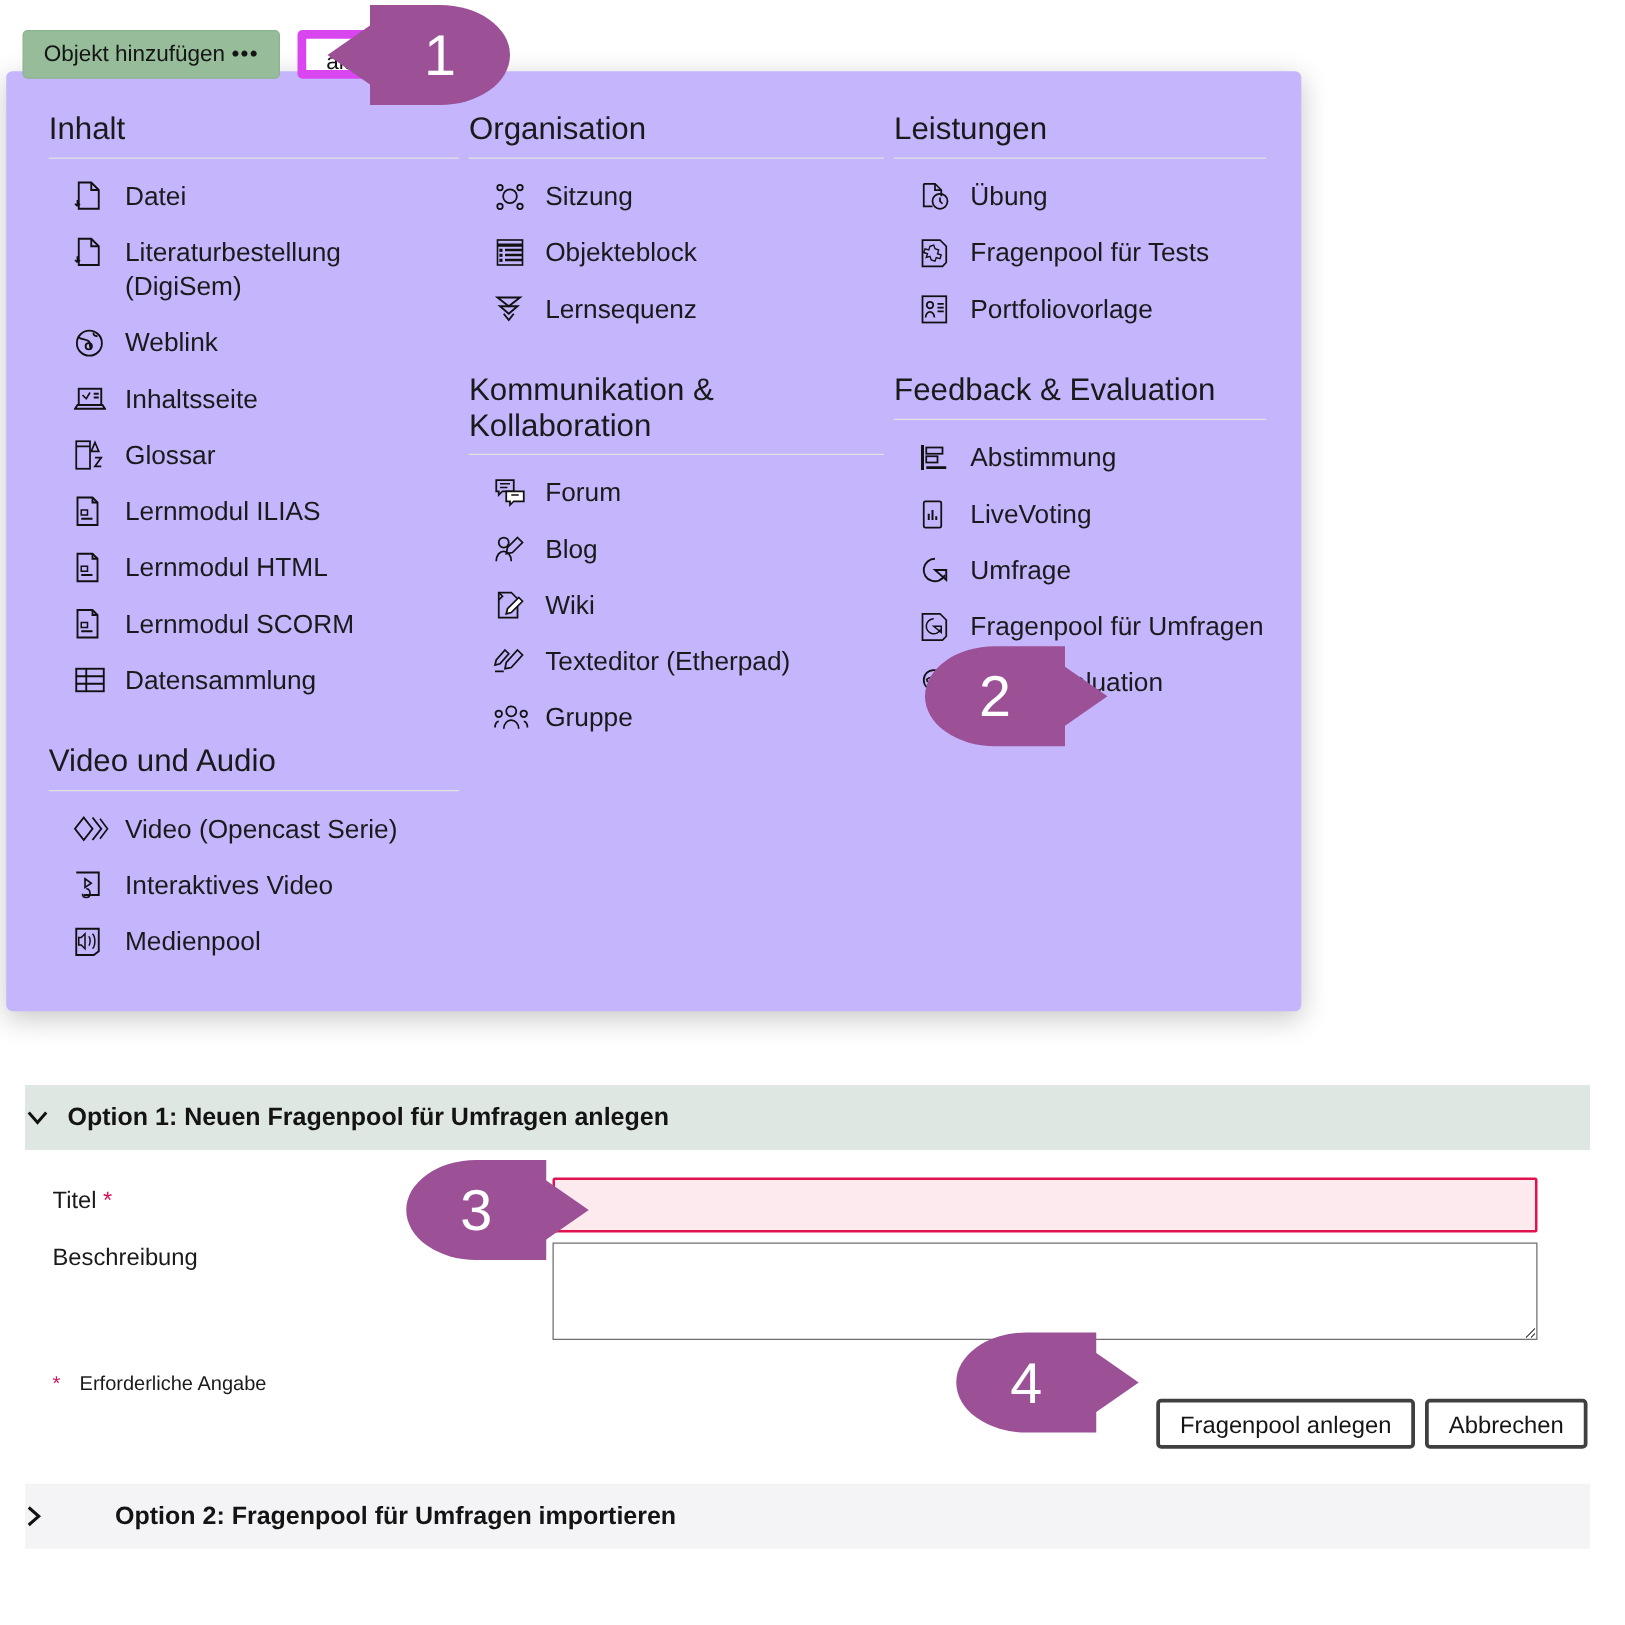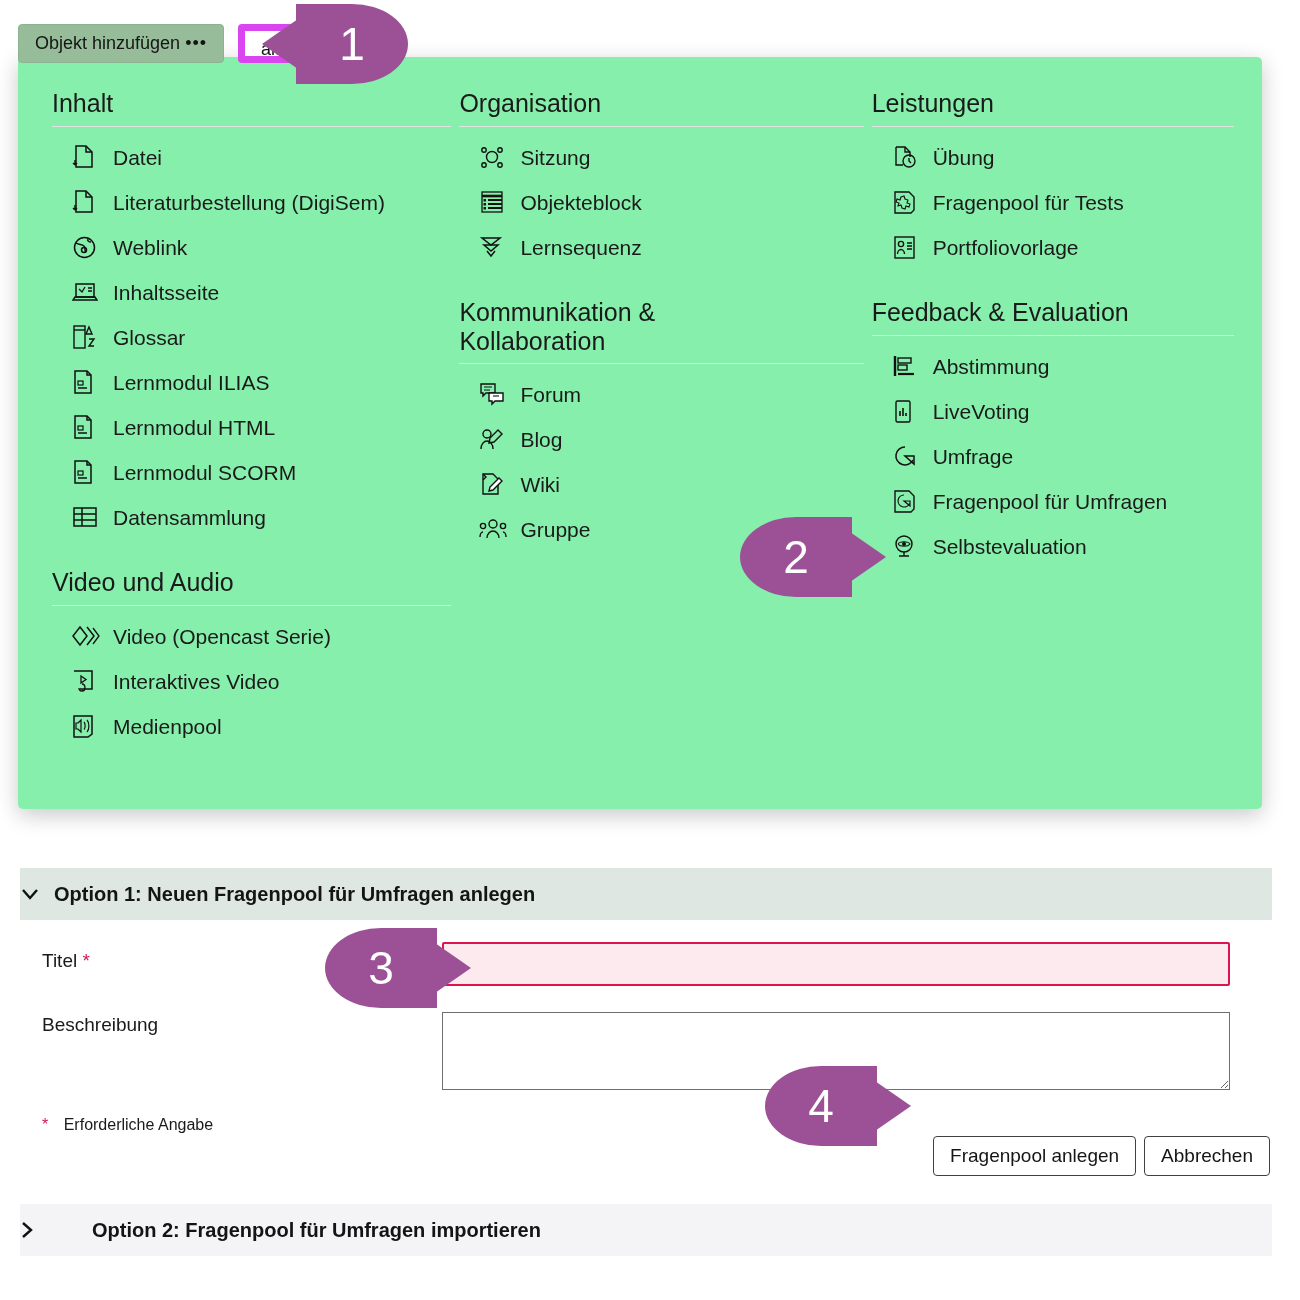--- a/index.html
+++ b/index.html
@@ -22,22 +22,22 @@
   }
   .btn-plain{
     background:#fff;border:7px solid #d946ef;border-radius:4px;
     padding:0 16px;height:39px;line-height:37px;
     font-size:18px;color:#151515;white-space:nowrap;cursor:pointer;
   }
   .dots{letter-spacing:1px;}
 
   
   .panel{
-    position:absolute;left:18px;top:57px;width:1244px;height:752px;
-    background:#86efac;border-radius:5px;
+    position:absolute;left:5px;top:57px;width:1036px;height:752px;
+    background:#c4b5fd;border-radius:5px;
     box-shadow:0 6px 22px rgba(0,0,0,.22);
     z-index:3;
   }
   .panel-inner{
     position:absolute;left:0;top:0;right:0;bottom:0;
     padding:32px 28px 0 34px;
     display:flex;
   }
   .col{position:relative;}
   .col-1{width:410px;}
@@ -123,21 +123,21 @@
     font-family:"Liberation Sans",sans-serif;
   }
   .footnote{
     font-size:16px;color:#d6145a;padding-left:22px;margin-top:22px;
   }
   .footnote span.ft{color:#1a1a1a;margin-left:11px;}
   .actions{
     position:absolute;right:2px;bottom:14px;display:flex;gap:8px;
   }
   .btn-form{
-    background:#fff;border:1px solid #404040;border-radius:4px;
+    background:#fff;border:3px solid #404040;border-radius:4px;
     height:40px;line-height:38px;padding:0 16px;font-size:19px;color:#151515;
     cursor:pointer;white-space:nowrap;
   }
   .spacer{height:38px;}
 </style>
 </head>
 <body>
 
 <div class="toolbar">
   <button class="btn-green">
@@ -364,20 +364,30 @@
               <svg width="26" height="25" viewBox="0 0 26 25" fill="none" stroke="#111" stroke-width="1.4">
                 <path d="M4 2h10l5 5v15H4z"></path>
                 <path d="M4 2L7 5 4 8"></path>
                 <path d="M20 6l3 3-9 9-4 1 1-4z" fill="#fff"></path>
               </svg>
             </span>
           <span class="lbl">Wiki</span>
         </div>
         <div class="item">
           <span class="ico">
+              <svg width="26" height="25" viewBox="0 0 26 25" fill="none" stroke="#111" stroke-width="1.4">
+                <path d="M9 3l3 3-7 8-4 1 1-4z"></path>
+                <path d="M1 20h7"></path>
+                <path d="M19 3l4 4-9 10-5 1 1-5z"></path>
+              </svg>
+            </span>
+          <span class="lbl">Texteditor (Etherpad)</span>
+        </div>
+        <div class="item">
+          <span class="ico">
               <svg width="28" height="25" viewBox="0 0 28 25" fill="none" stroke="#111" stroke-width="1.4">
                 <circle cx="14" cy="7" r="4"></circle>
                 <path d="M8 21c0-4 3-7 6-7s6 3 6 7"></path>
                 <circle cx="4" cy="9" r="2.6"></circle>
                 <path d="M1 20c0-3 1.5-5 3-5"></path>
                 <circle cx="24" cy="9" r="2.6"></circle>
                 <path d="M27 20c0-3-1.5-5-3-5"></path>
               </svg>
             </span>
           <span class="lbl">Gruppe</span>
@@ -502,21 +512,21 @@
     <div class="row">
       <div class="lab">
         <span>Titel</span>
         <span class="req">*</span>
       </div>
       <div class="fld">
         <input class="input-title" type="text" value="" style="">
       </div>
     </div>
 
-    <div class="row" style="margin-top:20px;">
+    <div class="row" style="margin-top:2px;">
       <div class="lab">
         <span>Beschreibung</span>
       </div>
       <div class="fld">
         <textarea class="input-desc" style=""></textarea>
       </div>
     </div>
 
     <div class="footnote">
       <span>*</span>

